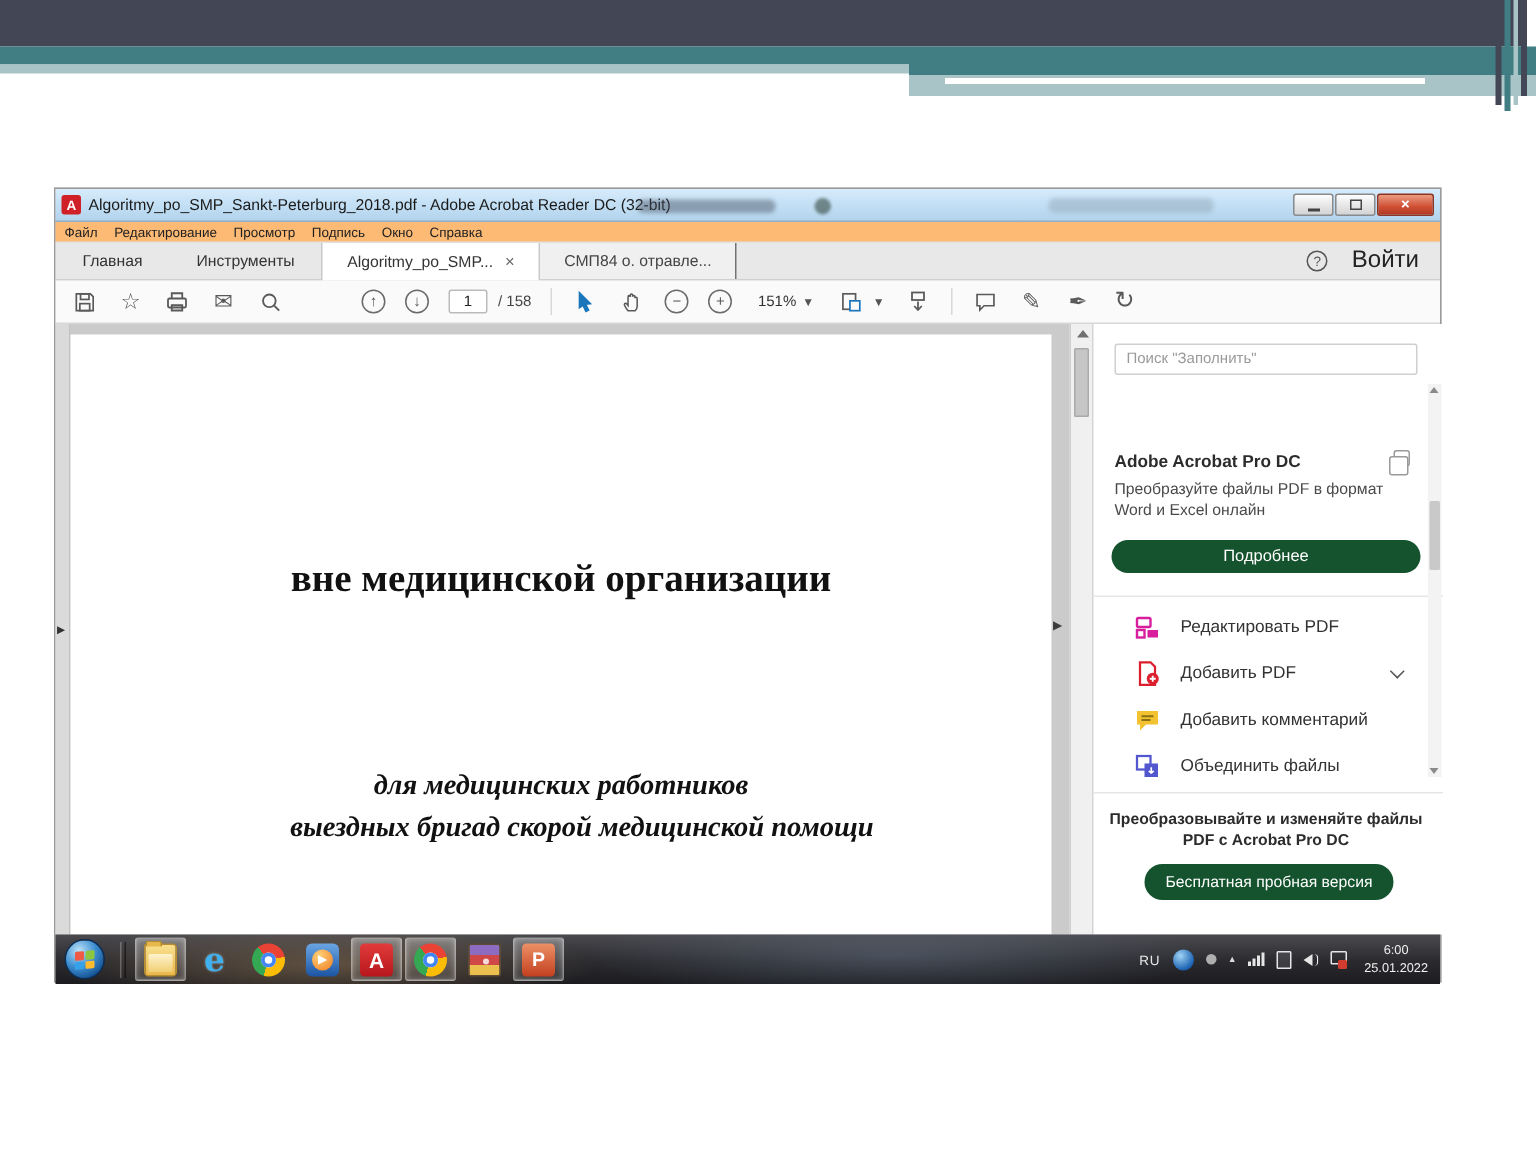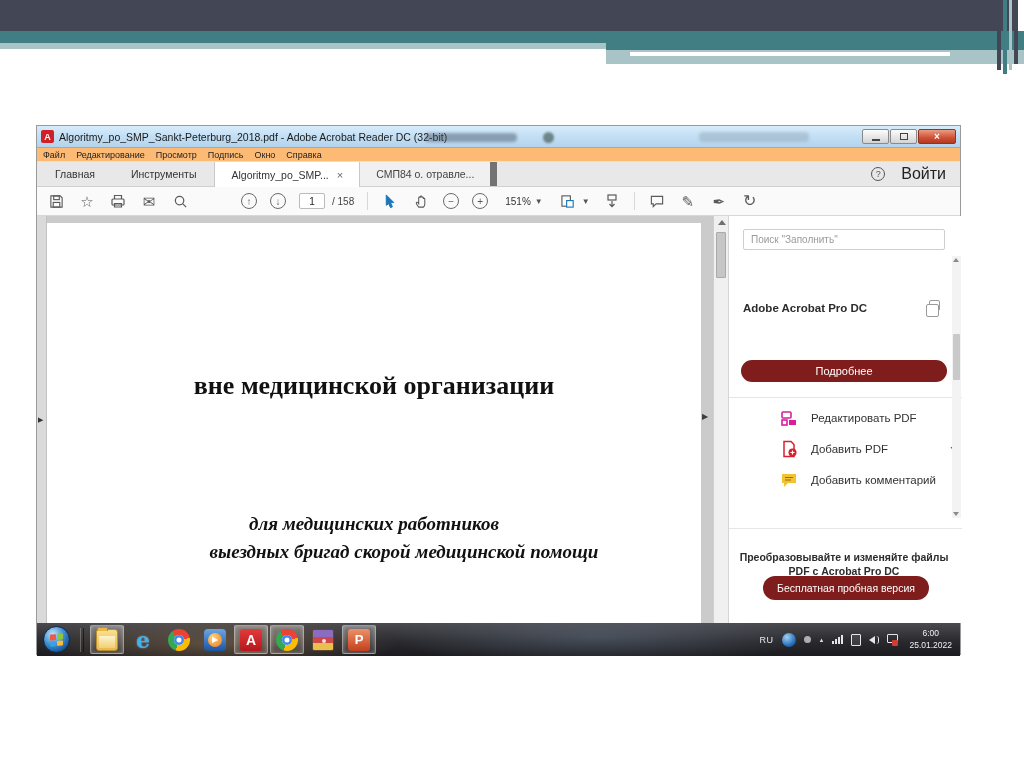--- a/index.html
+++ b/index.html
@@ -52,21 +52,21 @@
     border-bottom:1px solid #e2e1e0;}
   .menubar span{cursor:default;}
 
   
   .tabbar{position:absolute;left:0;top:36px;width:100%;height:25px;background:#e9e8e8;
     border-bottom:1px solid #d0d0d0;display:flex;align-items:stretch;font-size:10.5px;color:#333;}
   .tab{display:flex;align-items:center;padding:0 16px;}
   .tab.plain{padding:0 18px;}
   .tab.activedoc{background:#fff;border-left:1px solid #c9c9c9;border-right:1px solid #c9c9c9;
     margin-bottom:-1px;gap:8px;}
-  .tab.doc2{background:#f1f0f0;border-right:7px solid #737373;color:#444;}
+  .tab.doc2{background:#f1f0f0;border-right:1px solid #737373;color:#444;}
   .tabclose{color:#666;font-size:11px;}
   .tabbar-right{margin-left:auto;display:flex;align-items:center;gap:16px;padding-right:14px;}
   .helpcirc{width:14px;height:14px;border:1.3px solid #555;border-radius:50%;
     display:flex;align-items:center;justify-content:center;font-size:9px;color:#555;}
   .signin{font-size:16px;color:#222;}
 
   
   .toolbar{position:absolute;left:0;top:61px;width:100%;height:29px;background:#fafafa;
     border-bottom:1px solid #d7d7d7;display:flex;align-items:center;padding:0 10px;gap:13px;color:#5a5a5a;}
   .tico{display:flex;align-items:center;justify-content:center;width:18px;height:18px;}
@@ -89,21 +89,21 @@
   .page{position:absolute;left:10px;top:7px;width:654px;height:400px;background:#fff;
     font-family:"Liberation Serif",serif;color:#111;}
   .doc-t1{position:absolute;left:0;top:66px;width:100%;text-align:center;
     font-size:30px;font-weight:bold;letter-spacing:1px;}
   .doc-t2{position:absolute;left:0;top:108px;width:100%;text-align:center;font-size:26px;font-weight:bold;}
   .doc-t3{position:absolute;left:0;top:148px;width:100%;text-align:center;font-size:26px;font-weight:bold;}
   .doc-s1{position:absolute;left:0;top:260px;width:100%;text-align:center;
     font-size:19px;font-weight:bold;font-style:italic;}
   .doc-s2{position:absolute;left:0;top:290px;width:100%;text-align:center;
     font-size:19px;font-weight:bold;font-style:italic;}
-  .doc-s3{position:absolute;left:16px;top:318px;width:100%;text-align:center;
+  .doc-s3{position:absolute;left:0;top:318px;width:100%;text-align:center;
     font-size:19px;font-weight:bold;font-style:italic;padding-left:28px;}
 
   .vscroll{position:absolute;left:676px;top:0;width:15px;height:100%;background:#f0f0f0;
     border-left:1px solid #cfcfcf;}
   .vscroll .uparr{position:absolute;left:4px;top:4px;width:0;height:0;
     border-left:4px solid transparent;border-right:4px solid transparent;border-bottom:5px solid #707070;}
   .vscroll .thumb{position:absolute;left:2px;top:16px;width:10px;height:46px;background:#c6c6c6;
     border:1px solid #aaa;border-radius:1px;}
   .panel-expand{position:absolute;left:665px;top:196px;font-size:8px;color:#3c3c3c;z-index:3;}
 
@@ -120,30 +120,30 @@
   .chev{width:7px;height:7px;border-right:1.6px solid #555;border-bottom:1.6px solid #555;display:inline-block;}
   .chev.up{transform:rotate(-135deg);margin-left:auto;margin-top:4px;}
   .chev.down{transform:rotate(45deg);margin-left:auto;margin-top:-3px;}
   .promo-title{position:absolute;left:14px;top:86px;font-size:11.5px;font-weight:bold;color:#2c2c2c;}
   .copyicon{position:absolute;right:22px;top:84px;width:11px;height:11px;border:1.3px solid #9a9a9a;
     border-radius:2px;background:#fff;}
   .copyicon::before{content:"";position:absolute;left:-4px;top:3px;width:11px;height:11px;
     border:1.3px solid #9a9a9a;border-radius:2px;background:#fff;}
   .promo-desc{position:absolute;left:14px;top:103px;width:196px;font-size:10.5px;
     line-height:1.35;color:#4a4a4a;}
-  .btn-blue{background:#7f1d1d;color:#fff;border:none;border-radius:12px;
+  .btn-blue{background:#14532d;color:#fff;border:none;border-radius:12px;
     font-family:"Liberation Sans",sans-serif;display:flex;align-items:center;justify-content:center;}
   .btn-details{position:absolute;left:12px;top:144px;width:206px;height:22px;font-size:11px;}
   .pdivider{position:absolute;left:0;width:100%;height:1px;background:#e6e6e6;}
   .d1{top:181px;} .d2{top:312px;}
   .toollist{position:absolute;left:0;top:186px;width:100%;}
-  .toolrow{height:31px;display:flex;align-items:center;gap:13px;padding:0 3px;font-size:11.5px;margin-left:48px;}
+  .toolrow{height:31px;display:flex;align-items:center;gap:13px;padding:0 27px;font-size:11.5px;}
   .ticon{width:18px;height:18px;flex:0 0 18px;display:flex;align-items:center;justify-content:center;}
   .footer-promo{position:absolute;left:10px;top:324px;width:210px;text-align:center;
-    font-size:10.5px;font-weight:bold;line-height:1.3;color:#2c2c2c;margin-top:11px;}
+    font-size:10.5px;font-weight:bold;line-height:1.3;color:#2c2c2c;}
   .btn-trial{position:absolute;left:34px;top:360px;width:166px;height:24px;border-radius:13px;font-size:10.5px;}
   .pscroll{position:absolute;right:1px;top:40px;width:9px;height:262px;background:#f3f3f3;}
   .pscroll .uparr{position:absolute;left:1px;top:2px;width:0;height:0;border-left:3.5px solid transparent;
     border-right:3.5px solid transparent;border-bottom:4px solid #8a8a8a;}
   .pscroll .dnarr{position:absolute;left:1px;bottom:2px;width:0;height:0;border-left:3.5px solid transparent;
     border-right:3.5px solid transparent;border-top:4px solid #8a8a8a;}
   .pscroll .thumb{position:absolute;left:1px;top:78px;width:7px;height:46px;background:#c9c9c9;border-radius:1px;}
 
   
   .taskbar{position:absolute;left:0;top:497px;width:100%;height:33px;
@@ -356,20 +356,21 @@
         <span class="thumb"></span>
       </div>
       <span class="panel-expand">▶</span>
 
       <div class="panel">
         <input class="searchbox" placeholder="Поиск &quot;Заполнить&quot;" style="">
 
 
         <div class="promo-title">Adobe Acrobat Pro DC</div>
         <span class="copyicon"></span>
+        <div class="promo-desc">Преобразуйте файлы PDF в формат Word и Excel онлайн</div>
         <button class="btn-blue btn-details">Подробнее</button>
 
         <div class="pdivider d1"></div>
 
         <div class="toollist">
           <div class="toolrow">
             <span class="ticon">
               <svg width="18" height="18" viewBox="0 0 18 18">
                   <rect x="2" y="3" width="9" height="6" rx="1" fill="none" stroke="#d81e9c" stroke-width="1.6"></rect>
                   <rect x="2" y="11" width="5" height="5" fill="none" stroke="#d81e9c" stroke-width="1.6"></rect>
@@ -391,20 +392,30 @@
           </div>
           <div class="toolrow">
             <span class="ticon">
               <svg width="18" height="18" viewBox="0 0 18 18">
                   <path d="M2 3h14v9H8l-4 4v-4H2z" fill="#f2c230"></path>
                   <path d="M5 6.5h8M5 9h6" stroke="#8a7113" stroke-width="1.2"></path>
                 </svg>
             </span>
             <span>Добавить комментарий</span>
           </div>
+          <div class="toolrow">
+            <span class="ticon">
+              <svg width="18" height="18" viewBox="0 0 18 18">
+                  <rect x="2" y="2" width="9" height="9" fill="#fff" stroke="#5257cf" stroke-width="1.5"></rect>
+                  <rect x="7" y="7" width="9" height="9" fill="#5257cf"></rect>
+                  <path d="M11.5 9.5v4m0 0l-1.6-1.6m1.6 1.6l1.6-1.6" stroke="#fff" stroke-width="1.1" fill="none"></path>
+                </svg>
+            </span>
+            <span>Объединить файлы</span>
+          </div>
         </div>
 
         <div class="pdivider d2"></div>
 
         <div class="footer-promo">Преобразовывайте и изменяйте файлы PDF с Acrobat Pro DC</div>
         <button class="btn-blue btn-trial">Бесплатная пробная версия</button>
 
         <div class="pscroll">
           <span class="uparr"></span>
           <span class="thumb"></span>

